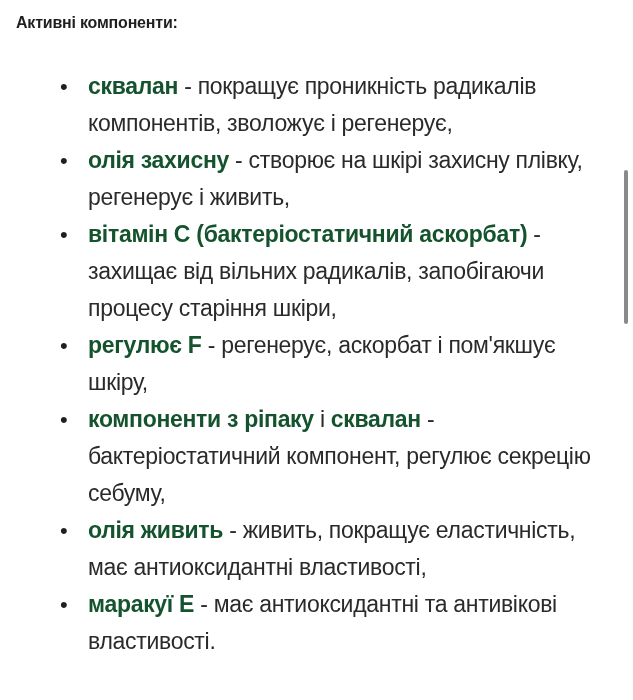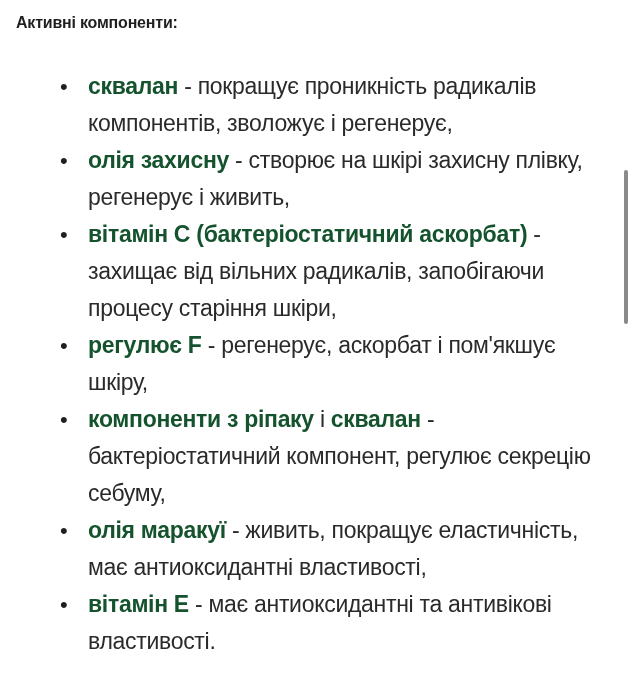--- a/index.html
+++ b/index.html
@@ -16,17 +16,17 @@
 <body>
 
 <div class="heading">Активні компоненти:</div>
 
 <ul class="list" id="list">
     <li><span class="bullet">•</span><b>сквалан</b><span> - покращує проникність радикалів компонентів, зволожує і регенерує,</span></li>
     <li><span class="bullet">•</span><b>олія захисну</b><span> - створює на шкірі захисну плівку, регенерує і живить,</span></li>
     <li><span class="bullet">•</span><b>вітамін С (бактеріостатичний аскорбат)</b><span> - захищає від вільних радикалів, запобігаючи процесу старіння шкіри,</span></li>
     <li><span class="bullet">•</span><b>регулює F</b><span> - регенерує, аскорбат і пом'якшує шкіру,</span></li>
     <li><span class="bullet">•</span><b>компоненти з ріпаку</b><span> і </span><b>сквалан</b><span> - бактеріостатичний компонент, регулює секрецію себуму,</span></li>
-    <li><span class="bullet">•</span><b>олія маракуї</b><span> - живить, покращує еластичність, має антиоксидантні властивості,</span></li>
-    <li><span class="bullet">•</span><b>вітамін Е</b><span> - має антиоксидантні та антивікові властивості.</span></li>
+    <li><span class="bullet">•</span><b>олія живить</b><span> - живить, покращує еластичність, має антиоксидантні властивості,</span></li>
+    <li><span class="bullet">•</span><b>маракуї Е</b><span> - має антиоксидантні та антивікові властивості.</span></li>
   </ul>
 
 <div class="scrollbar"></div>
 
 </body></html>

